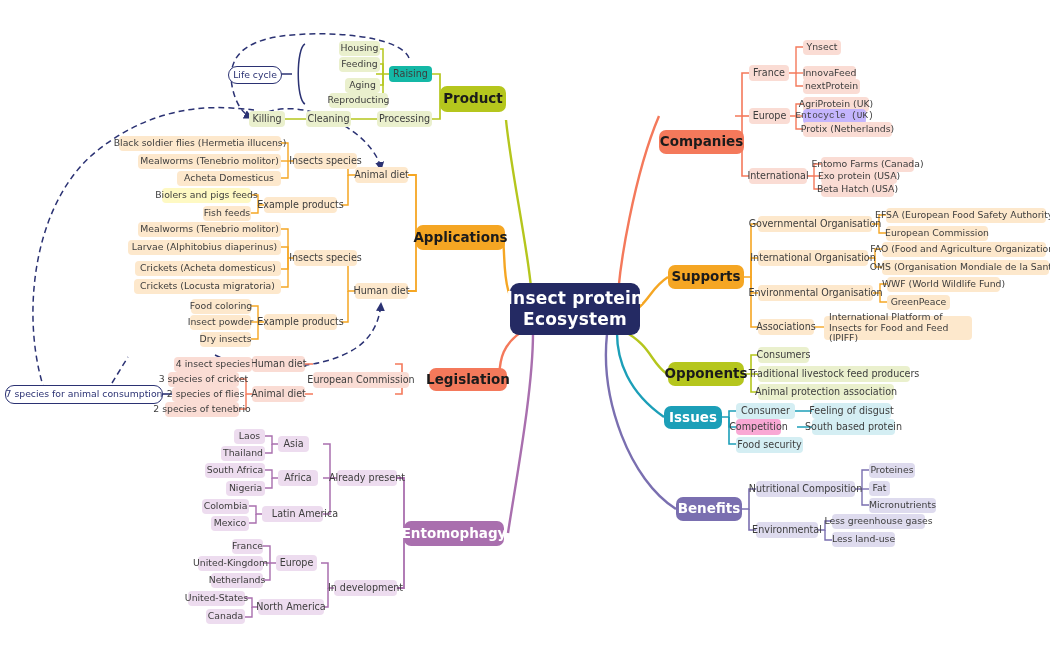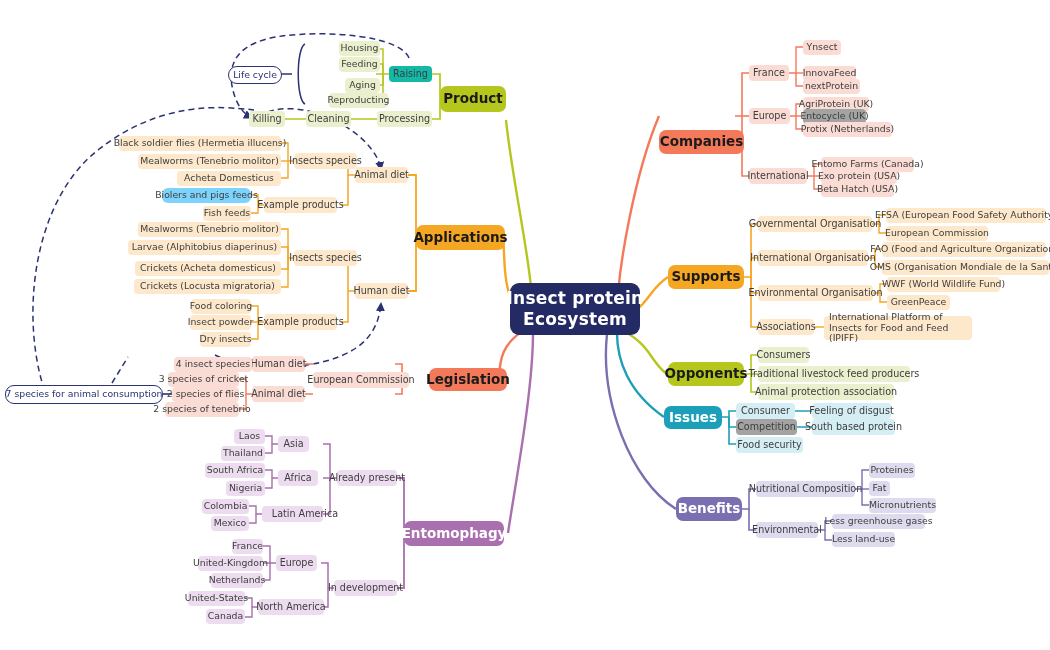--- a/index.html
+++ b/index.html
@@ -246,21 +246,21 @@
 </div>
 <div class="node chip" style="left:119px;top:136px;width:162px;height:15px;background:#fde8cc;">
   <span>Black soldier flies (Hermetia illucens)</span>
 </div>
 <div class="node chip" style="left:138px;top:154px;width:143px;height:15px;background:#fde8cc;">
   <span>Mealworms (Tenebrio molitor)</span>
 </div>
 <div class="node chip" style="left:177px;top:171px;width:104px;height:15px;background:#fde8cc;">
   <span>Acheta Domesticus</span>
 </div>
-<div class="node chip" style="left:162px;top:188px;width:89px;height:15px;background:#7dd3fc;border-radius:6px;">
+<div class="node chip" style="left:162px;top:188px;width:89px;height:15px;background:#fef9c3;">
   <span>Biolers and pigs feeds</span>
 </div>
 <div class="node chip" style="left:203px;top:206px;width:48px;height:15px;background:#fde8cc;">
   <span>Fish feeds</span>
 </div>
 <div class="node chip l2" style="left:294px;top:250px;width:63px;height:16px;background:#fde8cc;">
   <span>Insects species</span>
 </div>
 <div class="node chip l2" style="left:264px;top:314px;width:73px;height:16px;background:#fde8cc;">
   <span>Example products</span>
@@ -390,21 +390,21 @@
 </div>
 <div class="node chip" style="left:803px;top:66px;width:53px;height:15px;background:#fadcd4;">
   <span>InnovaFeed</span>
 </div>
 <div class="node chip" style="left:803px;top:79px;width:57px;height:15px;background:#fadcd4;">
   <span>nextProtein</span>
 </div>
 <div class="node chip" style="left:803px;top:97px;width:66px;height:15px;background:#fadcd4;">
   <span>AgriProtein (UK)</span>
 </div>
-<div class="node chip" style="left:803px;top:109px;width:63px;height:15px;background:#a3a3a3;">
+<div class="node chip" style="left:803px;top:109px;width:63px;height:15px;background:#c4b5fd;font-family:Liberation Mono, monospace;">
   <span>Entocycle (UK)</span>
 </div>
 <div class="node chip" style="left:803px;top:122px;width:89px;height:15px;background:#fadcd4;">
   <span>Protix (Netherlands)</span>
 </div>
 <div class="node chip" style="left:821px;top:157px;width:93px;height:15px;background:#fadcd4;">
   <span>Entomo Farms (Canada)</span>
 </div>
 <div class="node chip" style="left:821px;top:169px;width:76px;height:15px;background:#fadcd4;">
   <span>Exo protein (USA)</span>
@@ -462,21 +462,21 @@
 <div class="node chip l2" style="left:758px;top:384px;width:136px;height:16px;background:#eaf0cd;">
   <span>Animal protection association</span>
 </div>
 
 <div class="node main light" style="left:664px;top:406px;width:58px;height:23px;background:#1c9fb8;">
   <span>Issues</span>
 </div>
 <div class="node chip l2" style="left:736px;top:403px;width:59px;height:16px;background:#d4eef3;">
   <span>Consumer</span>
 </div>
-<div class="node chip l2" style="left:736px;top:419px;width:61px;height:16px;background:#a3a3a3;">
+<div class="node chip l2" style="left:736px;top:419px;width:45px;height:16px;background:#f9a8d4;">
   <span>Competition</span>
 </div>
 <div class="node chip l2" style="left:736px;top:437px;width:67px;height:16px;background:#d4eef3;">
   <span>Food security</span>
 </div>
 <div class="node chip l2" style="left:812px;top:403px;width:79px;height:16px;background:#d4eef3;">
   <span>Feeling of disgust</span>
 </div>
 <div class="node chip l2" style="left:812px;top:419px;width:83px;height:16px;background:#d4eef3;">
   <span>South based protein</span>

